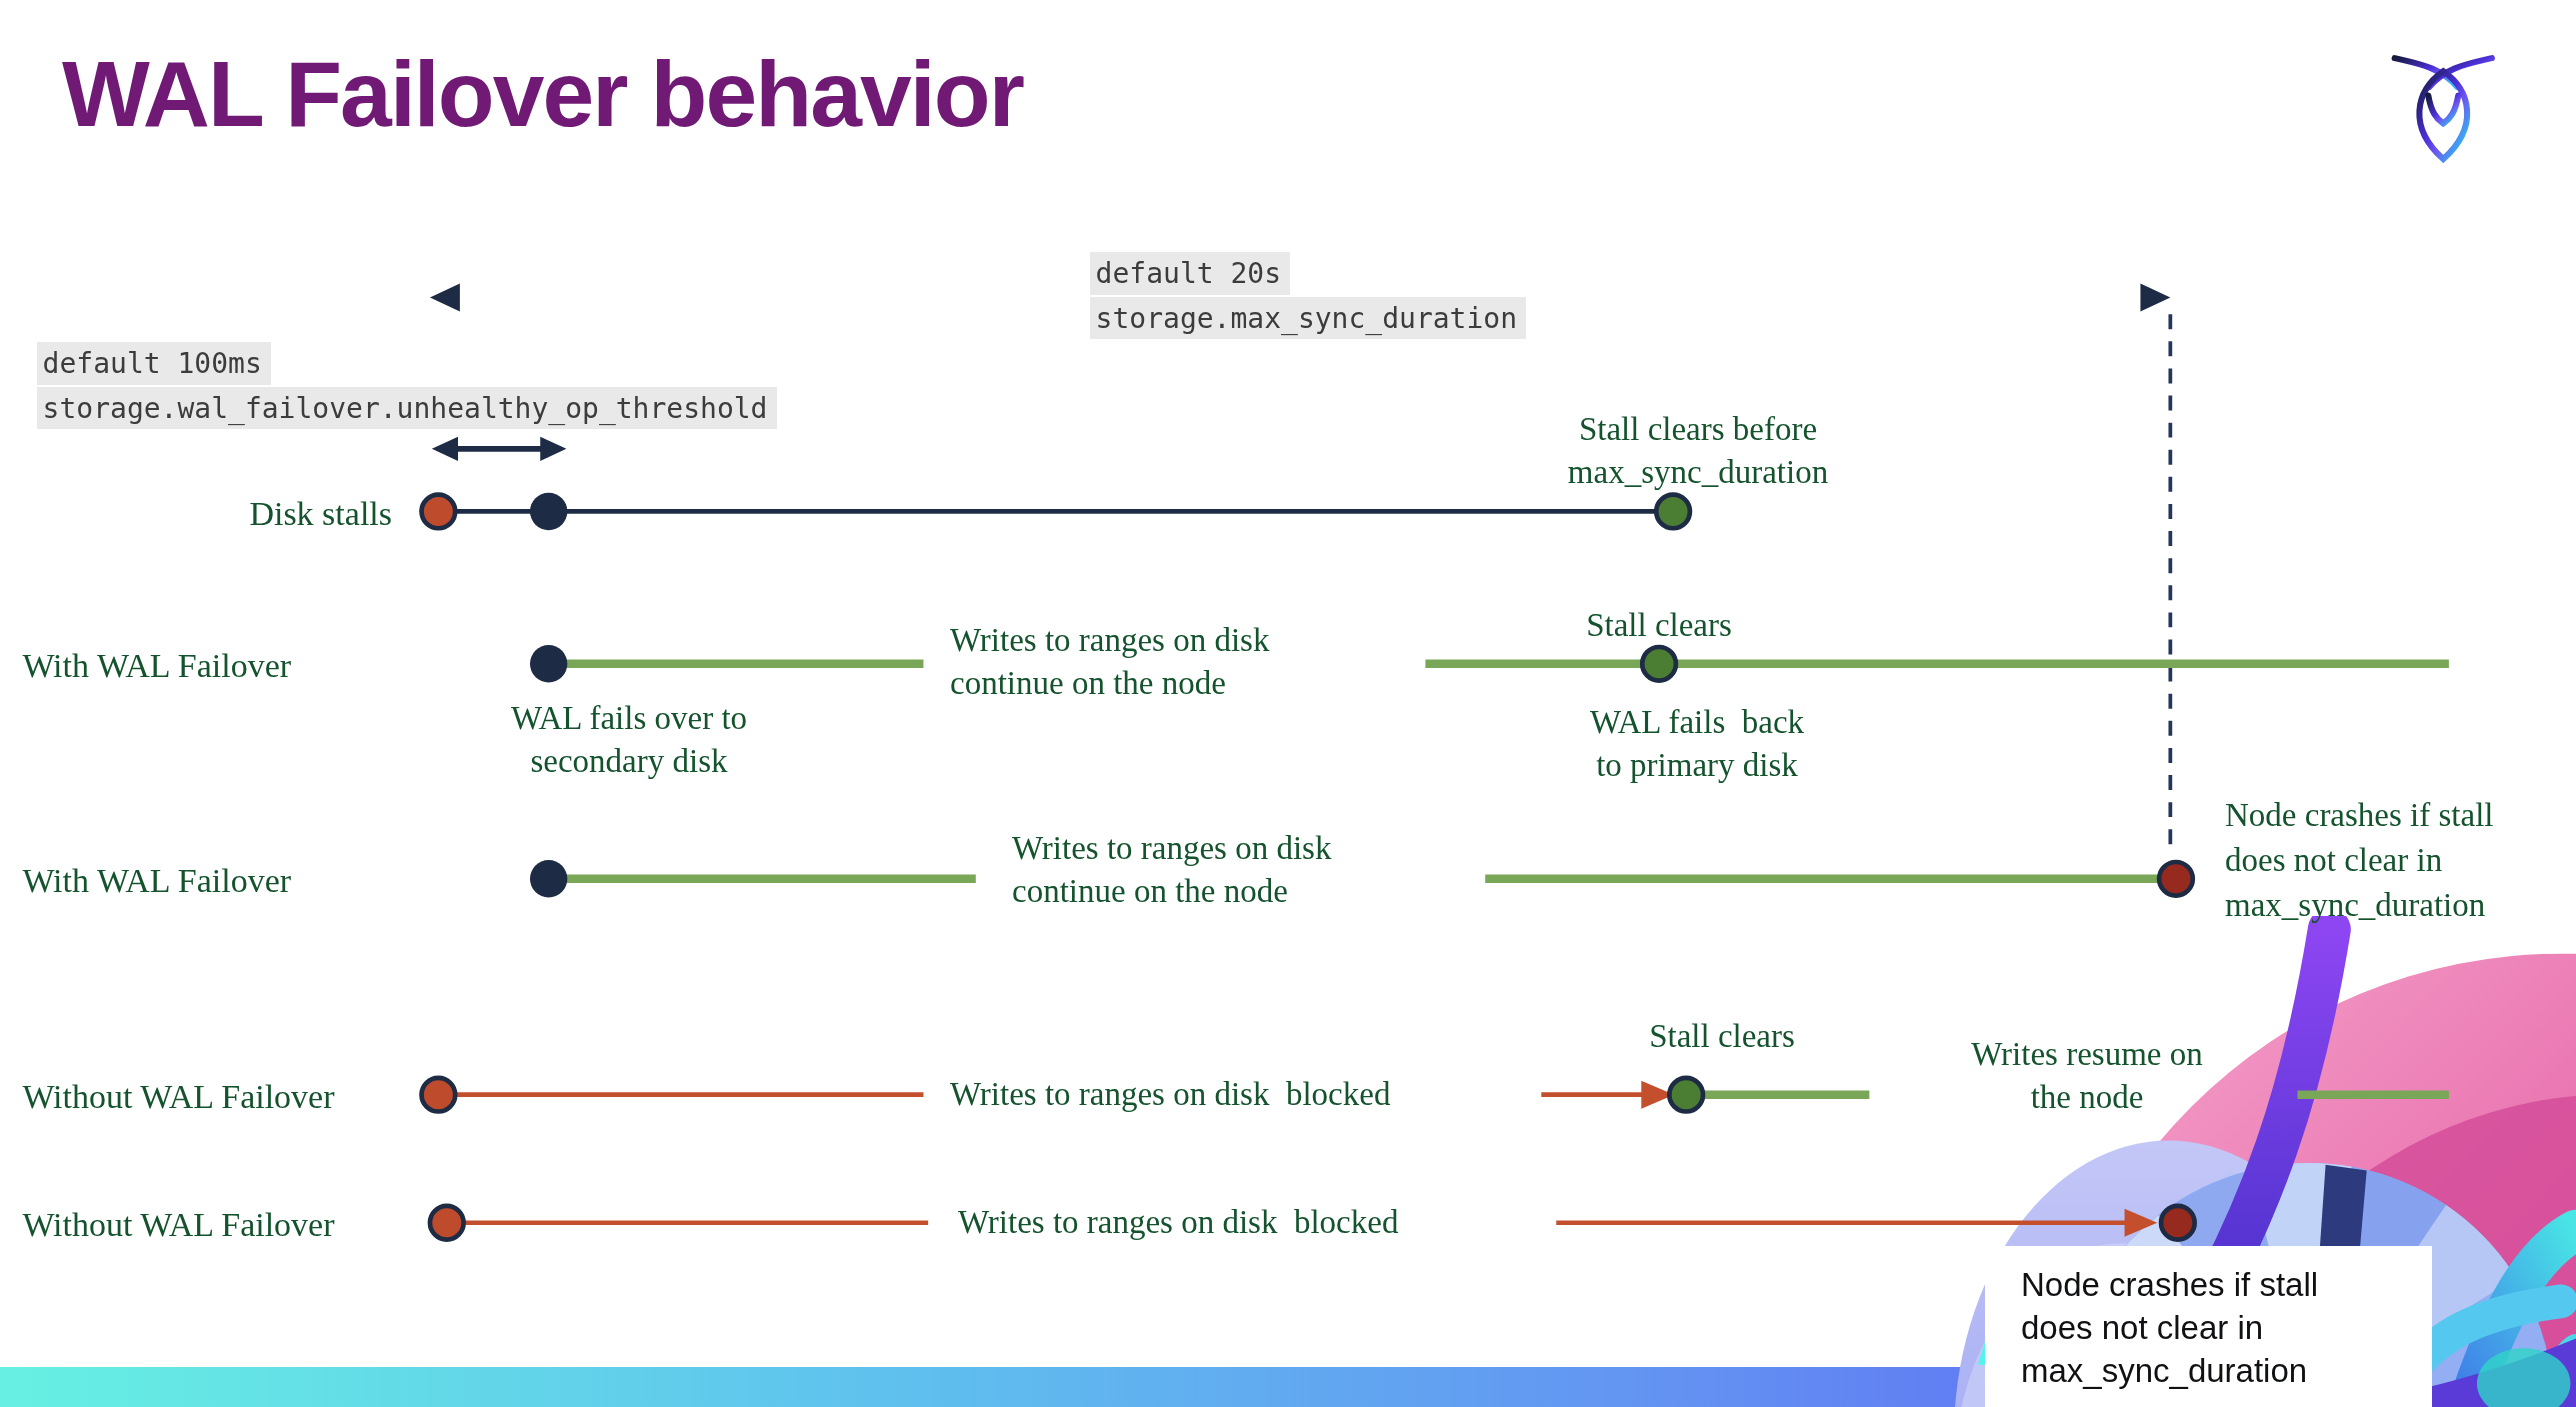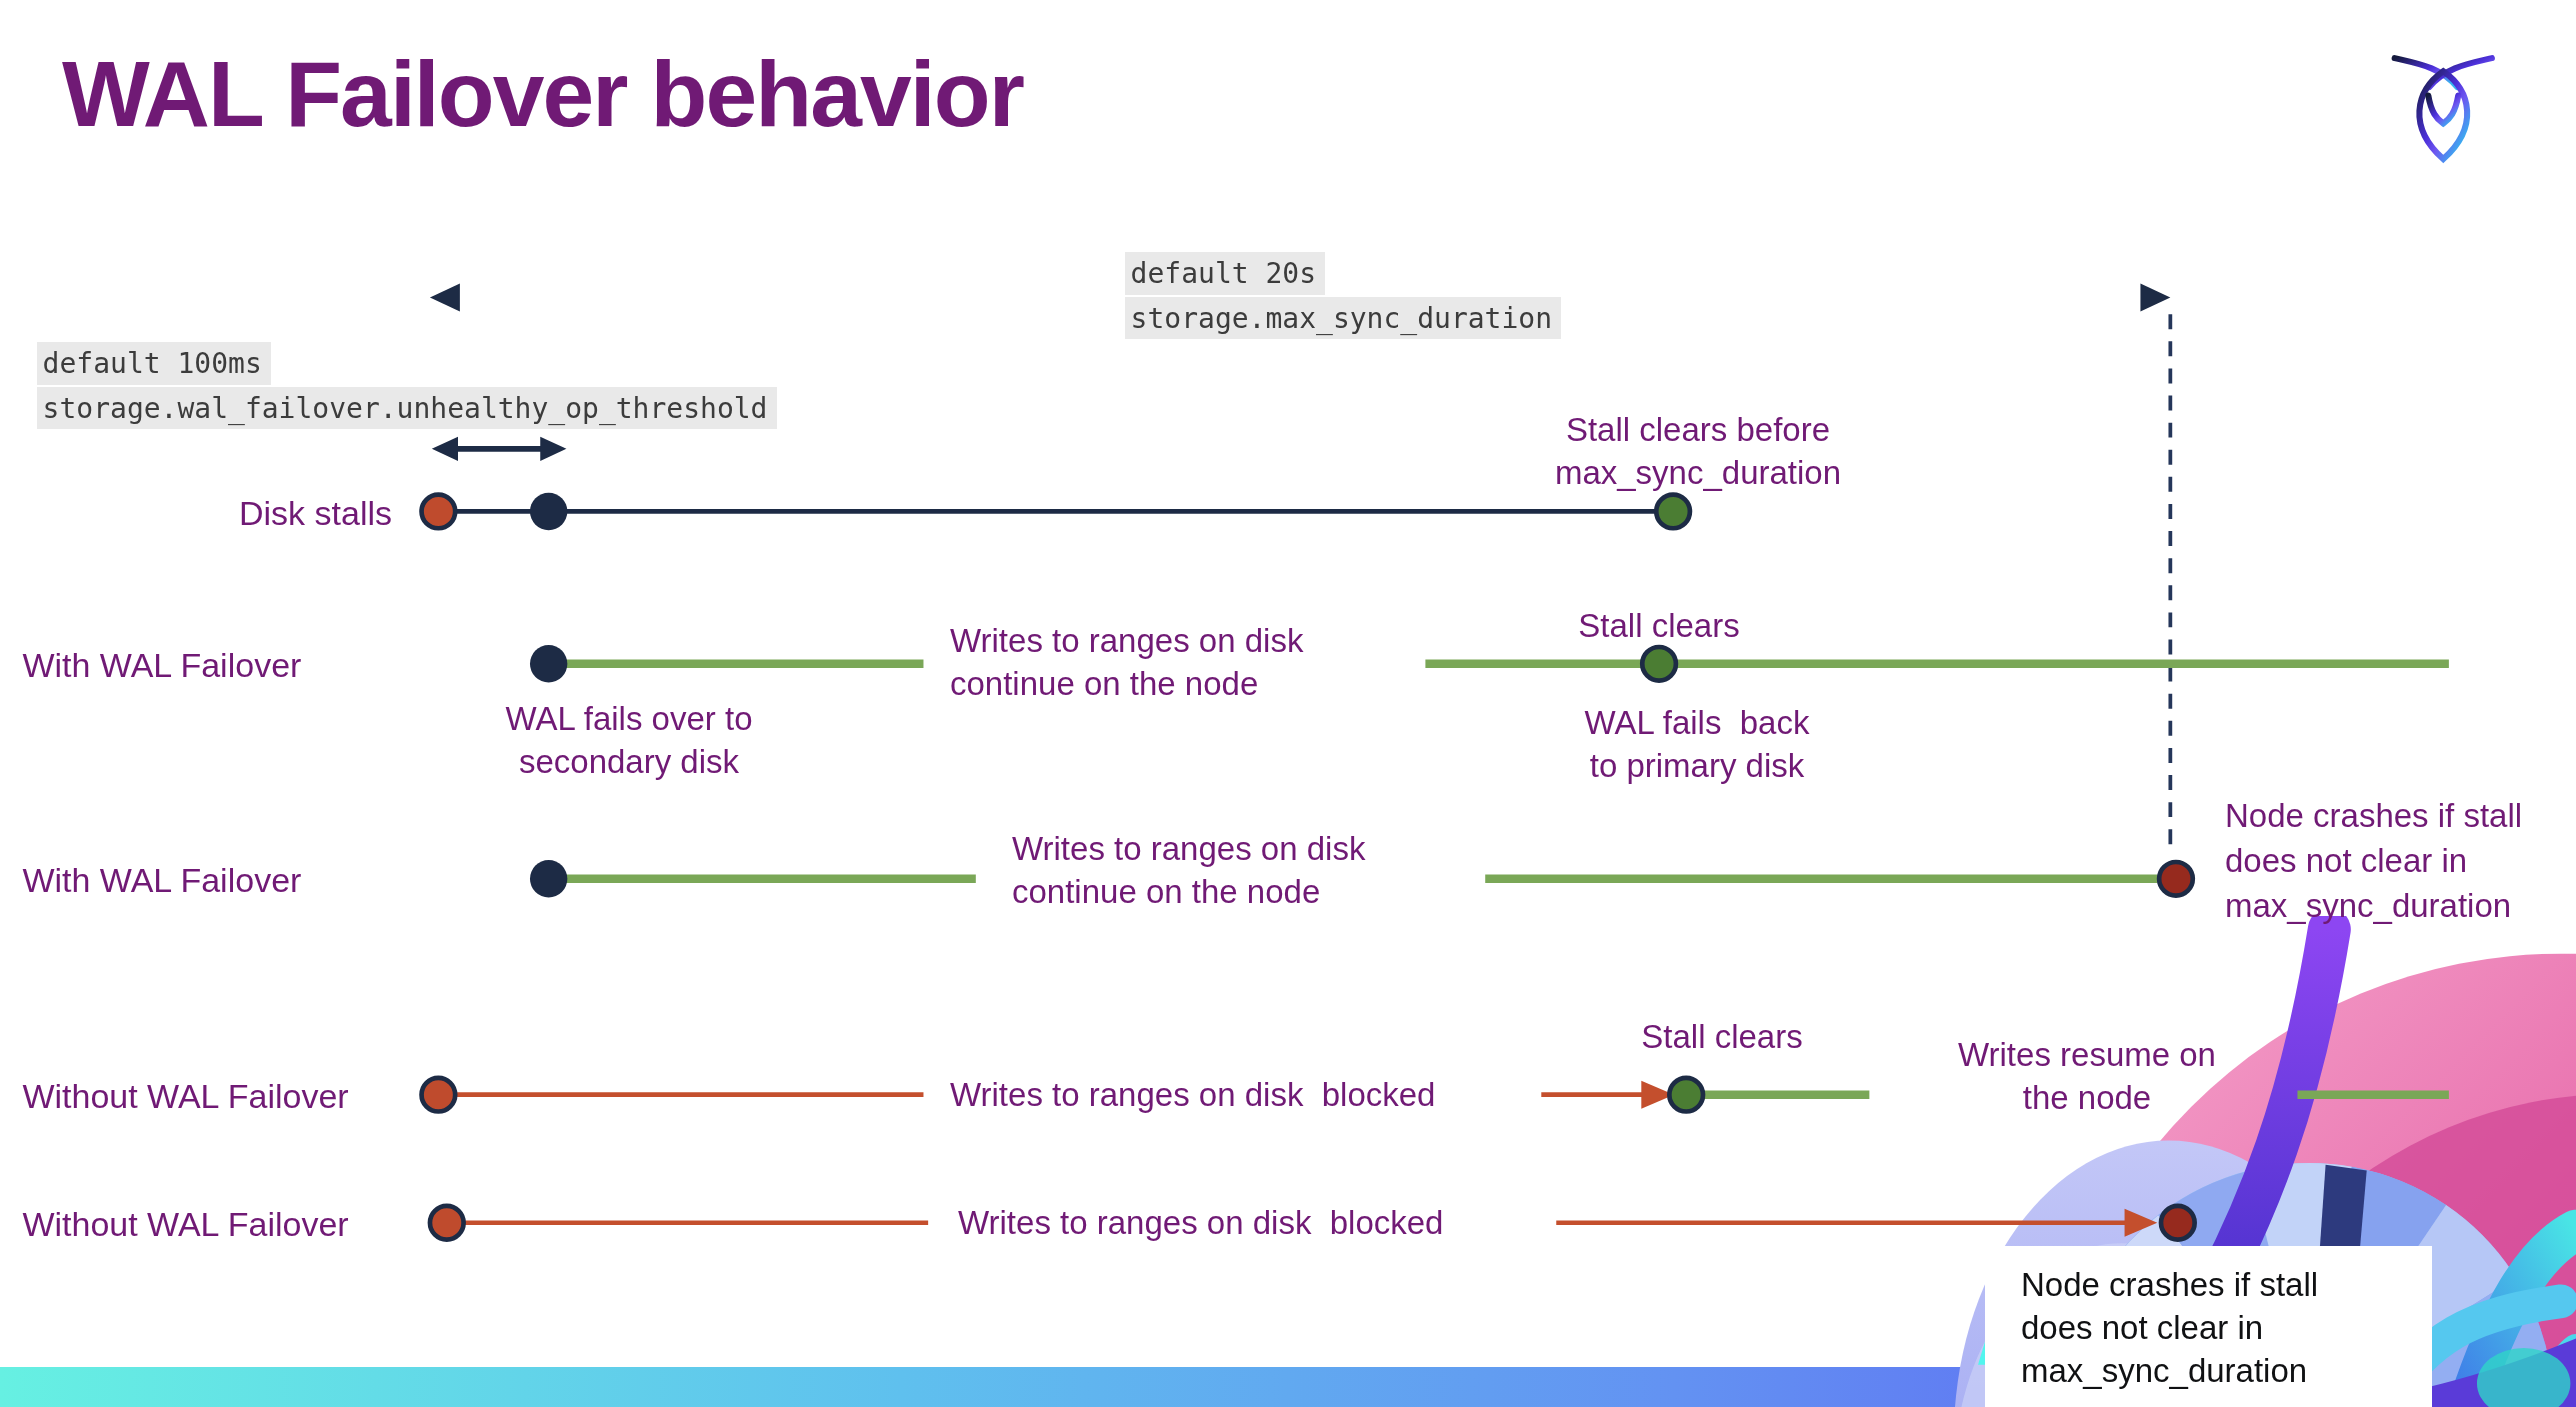--- a/index.html
+++ b/index.html
@@ -5,21 +5,21 @@
   html,body{margin:0;padding:0;background:#ffffff;}
   #stage{
     position:relative;width:2576px;height:1408px;background:#ffffff;
     overflow:hidden;font-family:"Liberation Sans",sans-serif;color:#101113;
   }
   .abs{position:absolute;}
   #title{
     left:62px;top:41px;font-size:93px;font-weight:bold;letter-spacing:-1.9px;
     color:#701a75;white-space:nowrap;
   }
-  .ann{position:absolute;white-space:pre-wrap;font-size:33px;line-height:43px;color:#701a75;}
+  .ann{position:absolute;white-space:pre-wrap;font-size:33px;line-height:43px;color:#14532d;font-family:Liberation Serif, serif;}
   .center{text-align:center;}
   .right{text-align:right;}
   .rowlabel{font-size:34px;line-height:41px;white-space:nowrap;}
   .codeblock{position:absolute;font-family:"DejaVu Sans Mono","Liberation Mono",monospace;
     font-size:28px;line-height:41px;color:#3c3c3c;}
   .codeblock span{display:table;background:#e9e9e9;padding:0.9px 9.3px 0.9px 5.6px;margin-bottom:1.9px;}
   #whitebox{
     left:1985px;top:1246px;width:447px;height:162px;background:#ffffff;
   }
   #whitebox .txt{position:absolute;left:36px;top:17px;white-space:pre-wrap;
@@ -159,21 +159,21 @@
       <path d="M 0 14 C 26 20, 50 24, 67 45"></path>
       <path d="M 104 14 C 78 20, 54 24, 37 45"></path>
       <path d="M 52 28 C 22 49, 14 88, 52 122 C 90 88, 82 49, 52 28 Z"></path>
       <path d="M 36 54 C 39 72, 45 79, 52 84 C 59 79, 65 72, 68 54"></path>
       <path d="M 52 84 L 52 113"></path>
     </g>
   </svg>
 
   <div class="abs" id="title">WAL Failover behavior</div>
 
-  <div class="codeblock" style="left:1125px;top:252px;">
+  <div class="codeblock" style="left:1090px;top:252px;">
     <span>default 20s</span>
     <span>storage.max_sync_duration</span>
   </div>
   <div class="codeblock" style="left:37px;top:342px;">
     <span>default 100ms</span>
     <span>storage.wal_failover.unhealthy_op_threshold</span>
   </div>
 
   <div class="ann rowlabel right" style="left:140px;top:493px;width:252px;">Disk stalls</div>
   <div class="ann rowlabel" style="left:22.4px;top:645px;">With WAL Failover</div>

